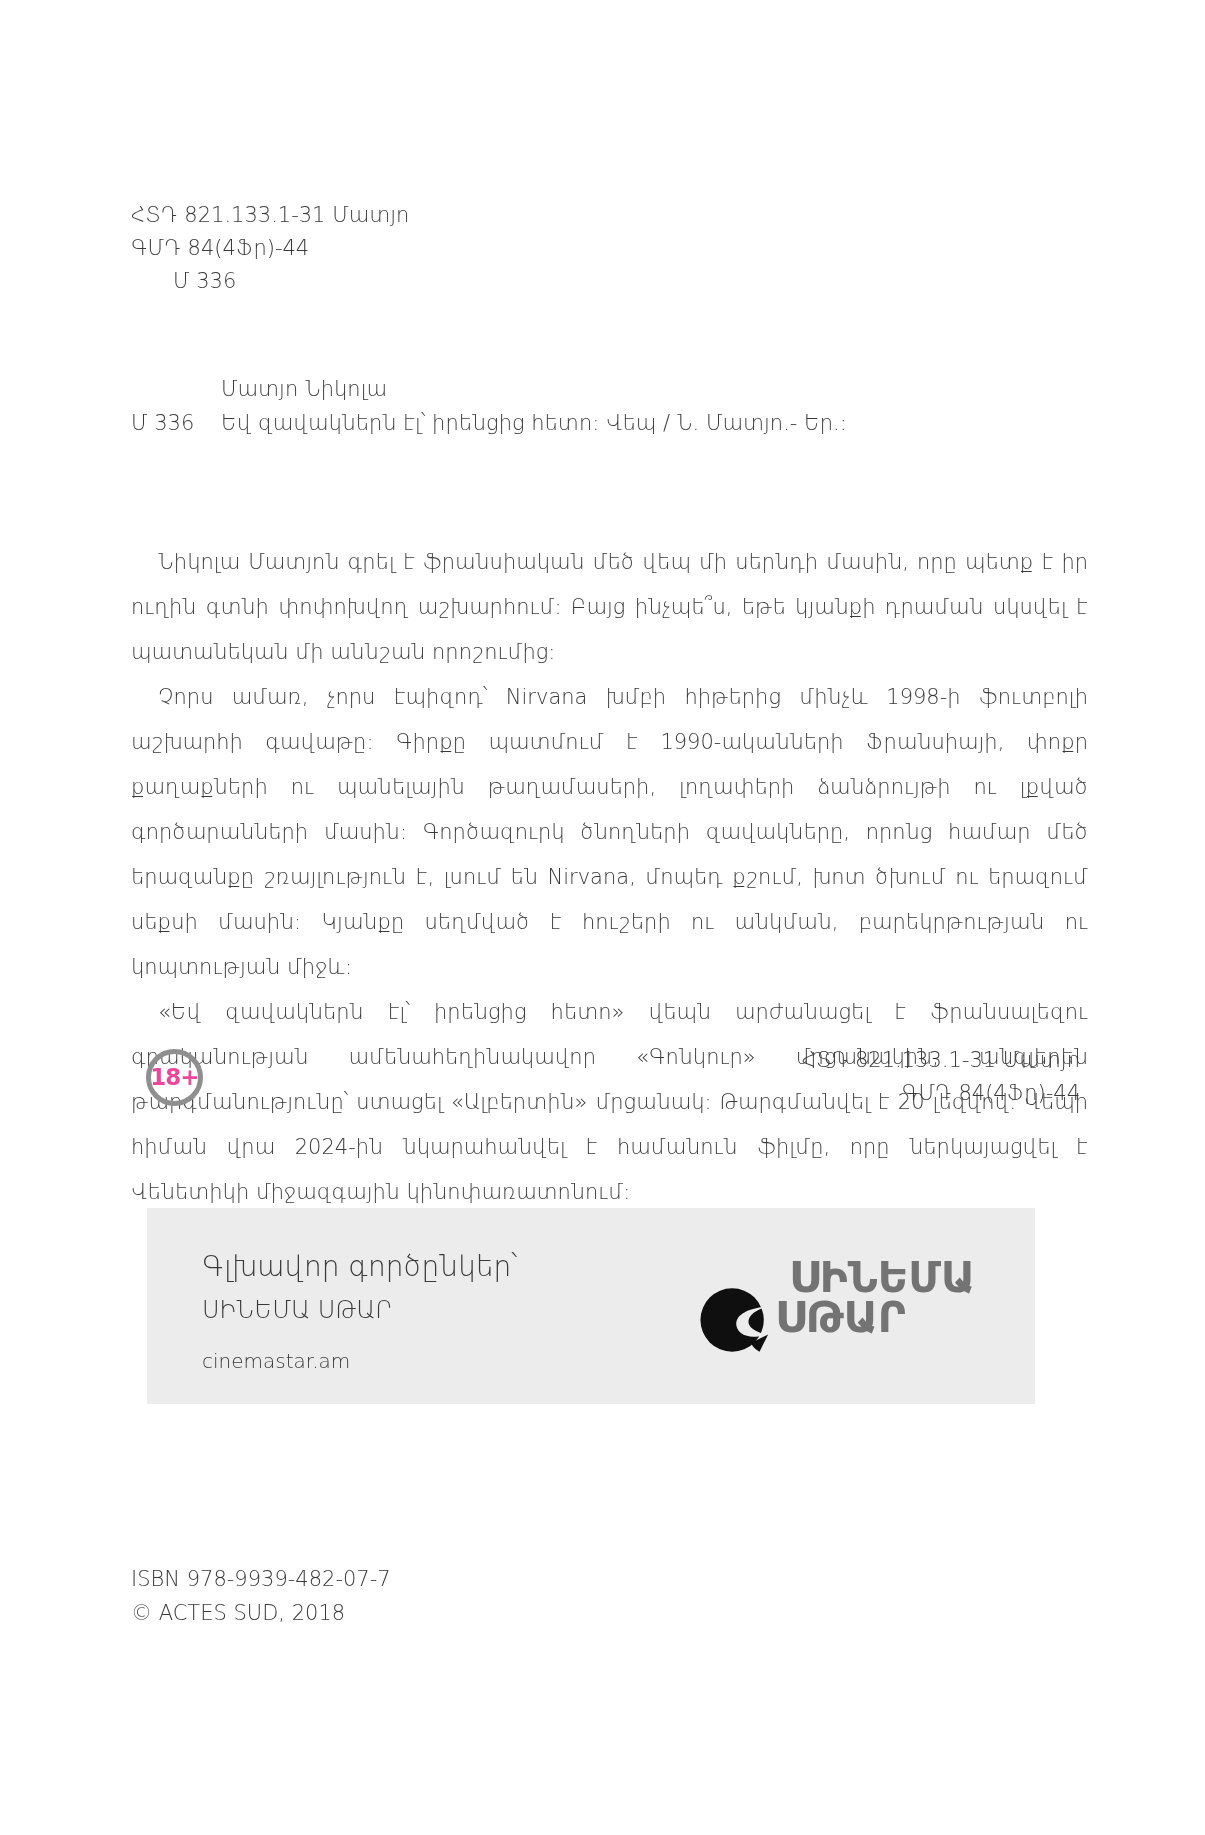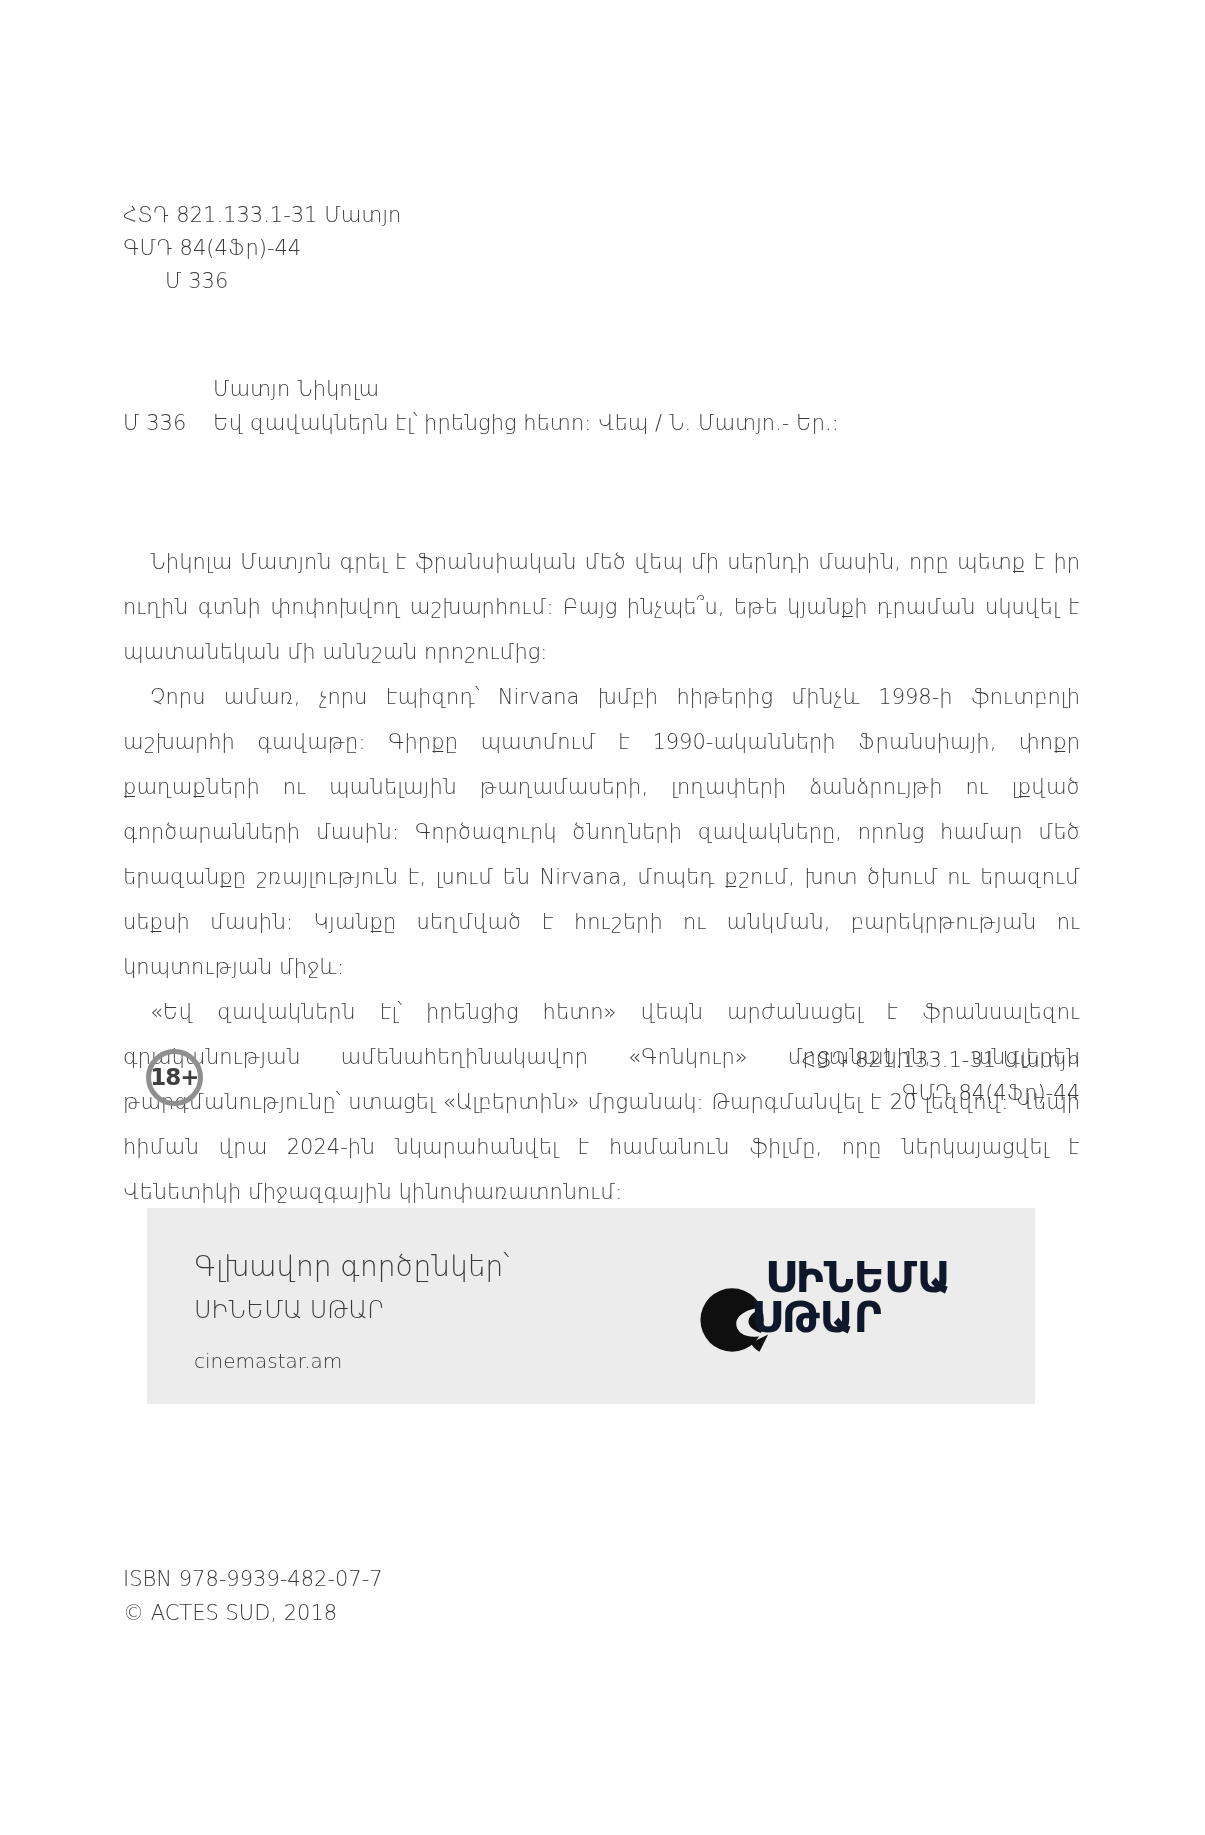--- a/index.html
+++ b/index.html
@@ -5,21 +5,21 @@
   html,body{margin:0;padding:0;background:#ffffff;}
   .page{
     position:relative;
     width:1205px;
     height:1835px;
     background:#ffffff;
     font-family:"DejaVu Sans",sans-serif;
     color:#3a3a3a;
     overflow:hidden;
   }
-  .thin{font-weight:300;}
+  .thin{font-weight:300;margin-left:8px;}
 
   .top-codes{position:absolute;left:123px;top:199px;font-size:21px;line-height:33px;}
   .m-indent{padding-left:42px;}
 
   .catalog{position:absolute;left:123px;top:372px;font-size:21px;line-height:34px;}
   .cat-indent{padding-left:90px;}
   .cat-grid{display:flex;}
   .cat-code{width:90px;flex:0 0 90px;}
 
   .annotation{
@@ -29,37 +29,37 @@
   .annotation p{margin:0;text-indent:27px;}
 
   .badge-row{
     position:absolute;left:123px;top:1044px;width:957px;
     display:flex;justify-content:space-between;align-items:center;
   }
   .age-badge{
     margin-left:23px;width:47px;height:47px;
     border:5px solid #8f8f8f;border-radius:50%;
     display:flex;align-items:center;justify-content:center;
-    color:#404040;font-weight:bold;font-size:23px;letter-spacing:-1px;
+    color:#ec4899;font-weight:bold;font-size:23px;letter-spacing:-1px;
   }
   .codes-right{text-align:right;font-size:21px;line-height:33px;}
 
   .partner-box{
     position:absolute;left:147px;top:1208px;width:888px;height:196px;
     background:#ececec;
   }
   .partner-label{position:absolute;left:47px;top:42px;font-size:28px;}
   .partner-name{position:absolute;left:47px;top:88px;font-size:24px;}
   .partner-site{position:absolute;left:47px;top:141px;font-size:20px;}
   .logo{position:absolute;left:552px;top:48px;width:336px;height:130px;}
   .logo-mark{position:absolute;left:0;top:28px;width:72px;height:72px;}
   .logo-text{
-    position:absolute;left:52px;top:2px;
+    position:absolute;left:76px;top:2px;
     font-size:42px;font-weight:800;line-height:40px;
-    color:#0f172a;white-space:nowrap;letter-spacing:0;
+    color:#737373;white-space:nowrap;letter-spacing:0;
   }
   .logo-text .l1{padding-left:14px;}
 
   .publishing{position:absolute;left:123px;top:1562px;font-size:21px;line-height:34px;}
   .rights{position:absolute;left:123px;top:1696px;width:920px;font-size:21px;line-height:34px;}
   .rights p{margin:0;}
 </style>
 </head>
 <body>
 

